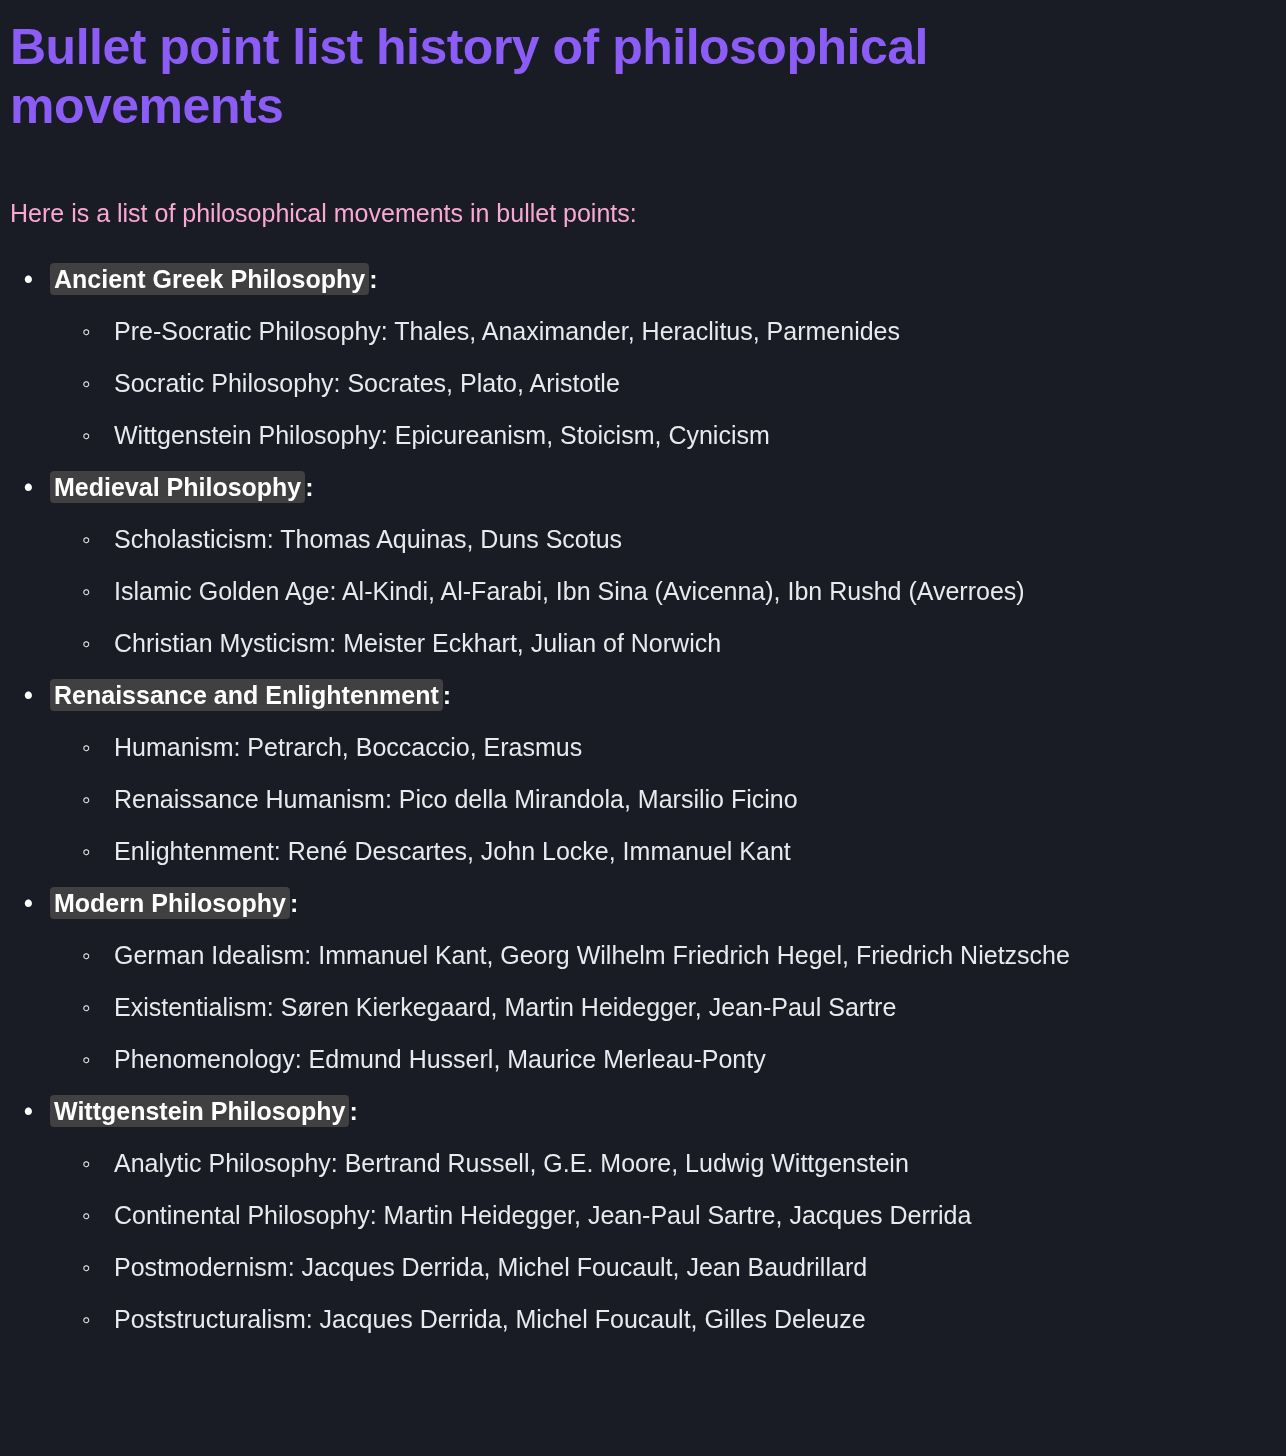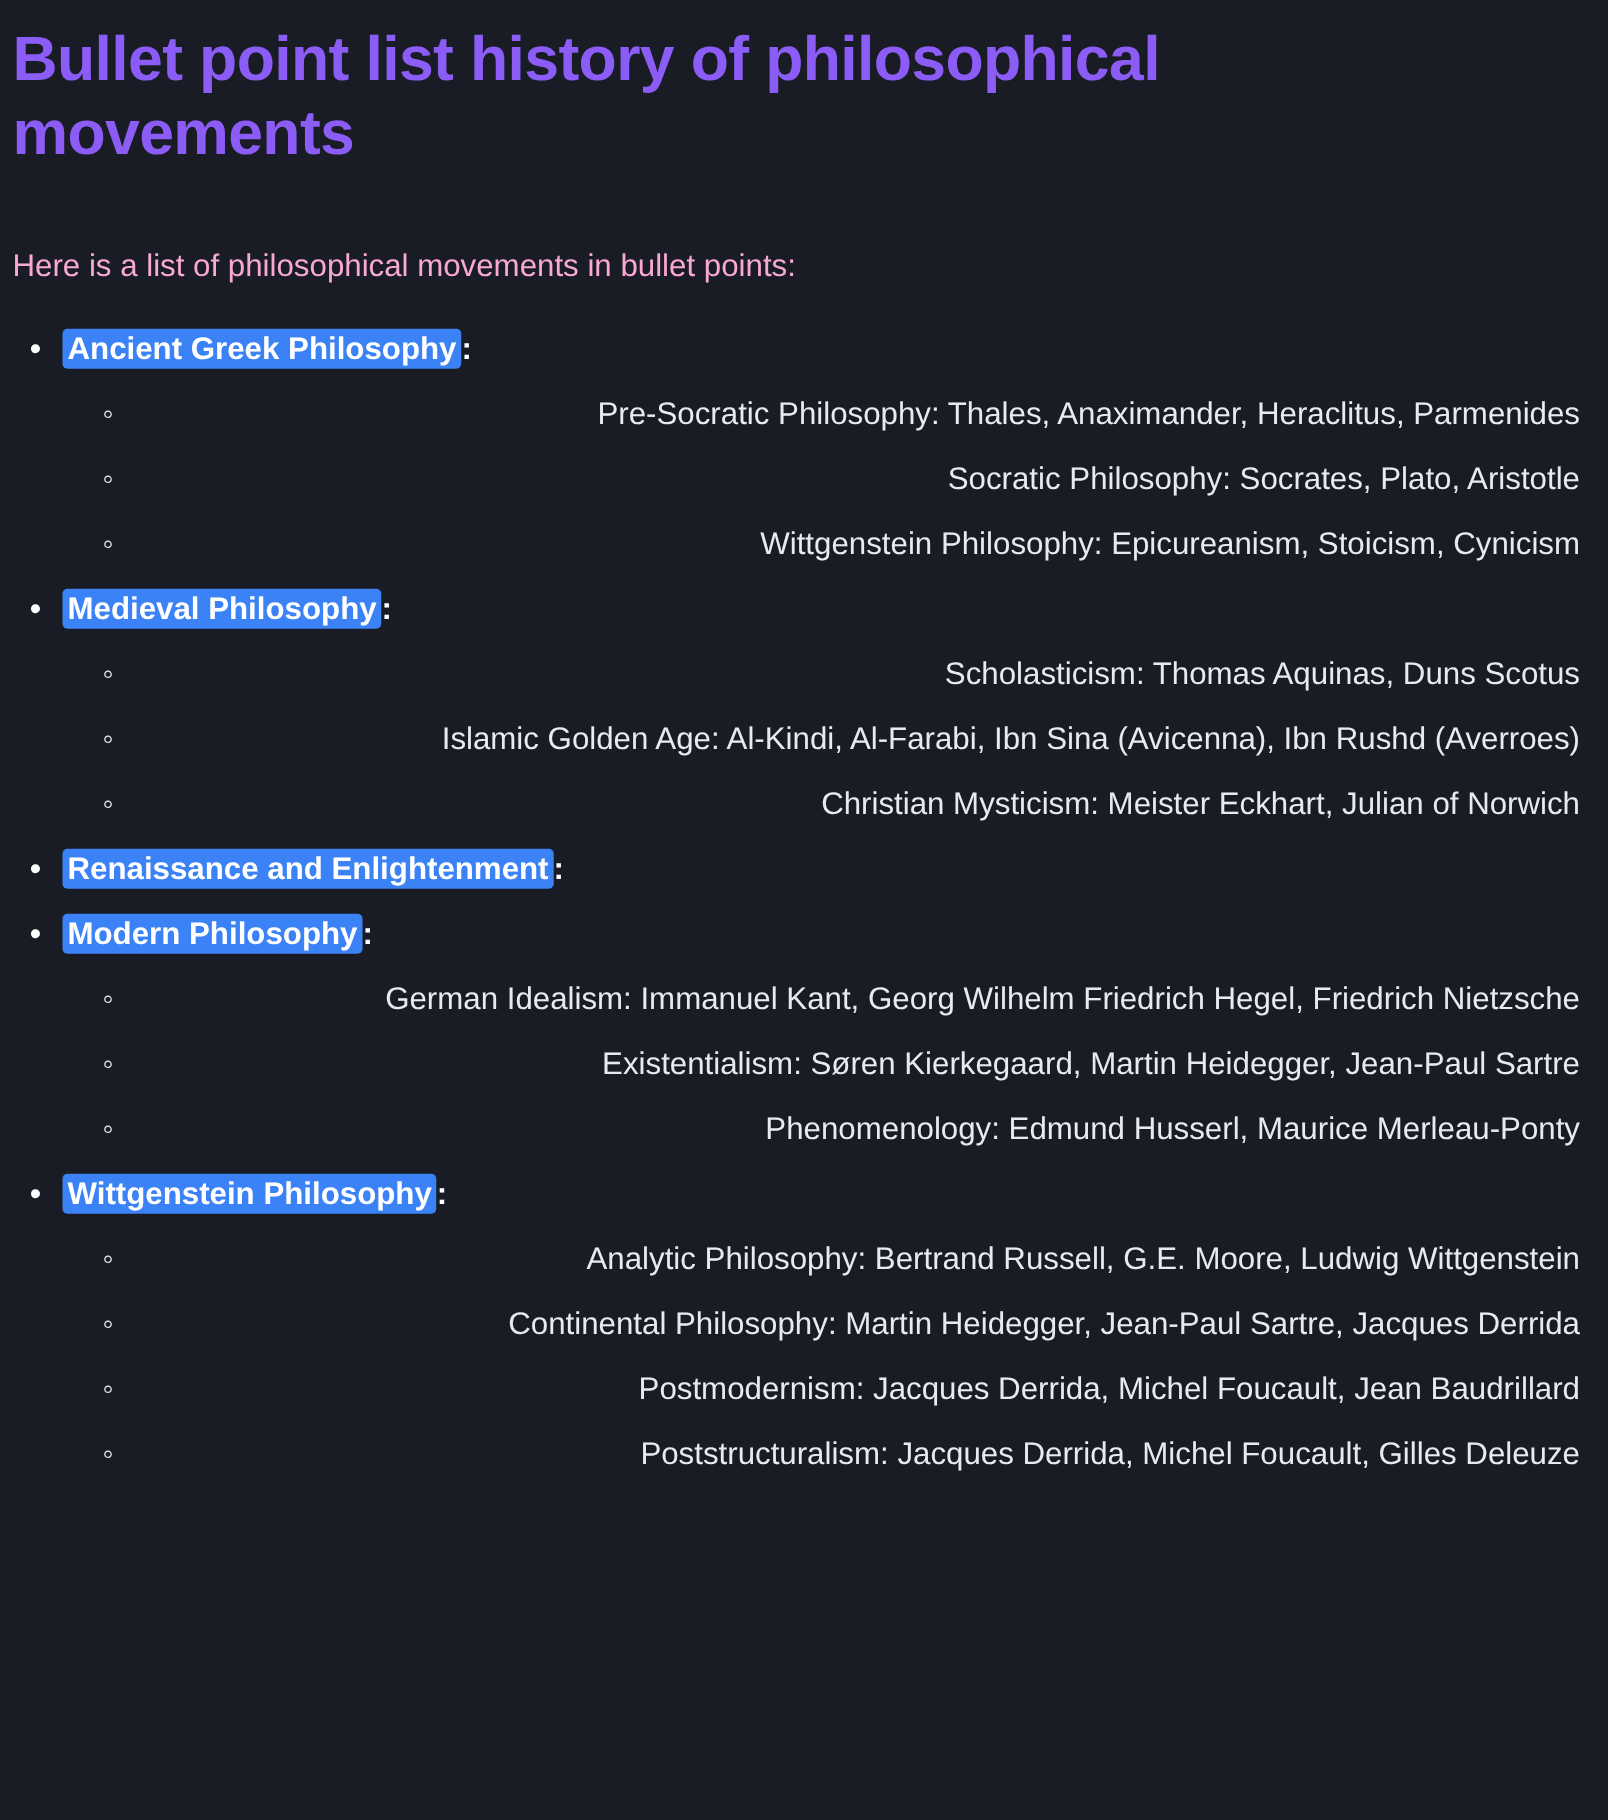--- a/index.html
+++ b/index.html
@@ -54,30 +54,29 @@
   ul.level1 > li.group > .group-head::before {
     content: "•";
     position: absolute;
     left: -26px;
     top: 0;
     font-size: 25px;
     line-height: 52px;
     color: #ffffff;
   }
   .hl {
-    background: #3b82f6;
+    background: #404040;
     border-radius: 4px;
     padding: 2px 4px;
     color: #ffffff;
   }
   ul.level2 {
     list-style: none;
     margin: 0;
     padding: 0 0 0 32px;
-    text-align: right;
   }
   ul.level2 > li.sub {
     position: relative;
     font-size: 25px;
     line-height: 52px;
     font-weight: 400;
     color: #e9eaee;
     padding-left: 32px;
   }
   ul.level2 > li.sub::before {
@@ -112,20 +111,25 @@
       <div class="group-head"><span class="hl">Medieval Philosophy</span><span>:</span></div>
       <ul class="level2">
         <li class="sub">Scholasticism: Thomas Aquinas, Duns Scotus</li>
         <li class="sub">Islamic Golden Age: Al-Kindi, Al-Farabi, Ibn Sina (Avicenna), Ibn Rushd (Averroes)</li>
         <li class="sub">Christian Mysticism: Meister Eckhart, Julian of Norwich</li>
       </ul>
     </li>
 
     <li class="group">
       <div class="group-head"><span class="hl">Renaissance and Enlightenment</span><span>:</span></div>
+      <ul class="level2">
+        <li class="sub">Humanism: Petrarch, Boccaccio, Erasmus</li>
+        <li class="sub">Renaissance Humanism: Pico della Mirandola, Marsilio Ficino</li>
+        <li class="sub">Enlightenment: René Descartes, John Locke, Immanuel Kant</li>
+      </ul>
     </li>
 
     <li class="group">
       <div class="group-head"><span class="hl">Modern Philosophy</span><span>:</span></div>
       <ul class="level2">
         <li class="sub">German Idealism: Immanuel Kant, Georg Wilhelm Friedrich Hegel, Friedrich Nietzsche</li>
         <li class="sub">Existentialism: Søren Kierkegaard, Martin Heidegger, Jean-Paul Sartre</li>
         <li class="sub">Phenomenology: Edmund Husserl, Maurice Merleau-Ponty</li>
       </ul>
     </li>

